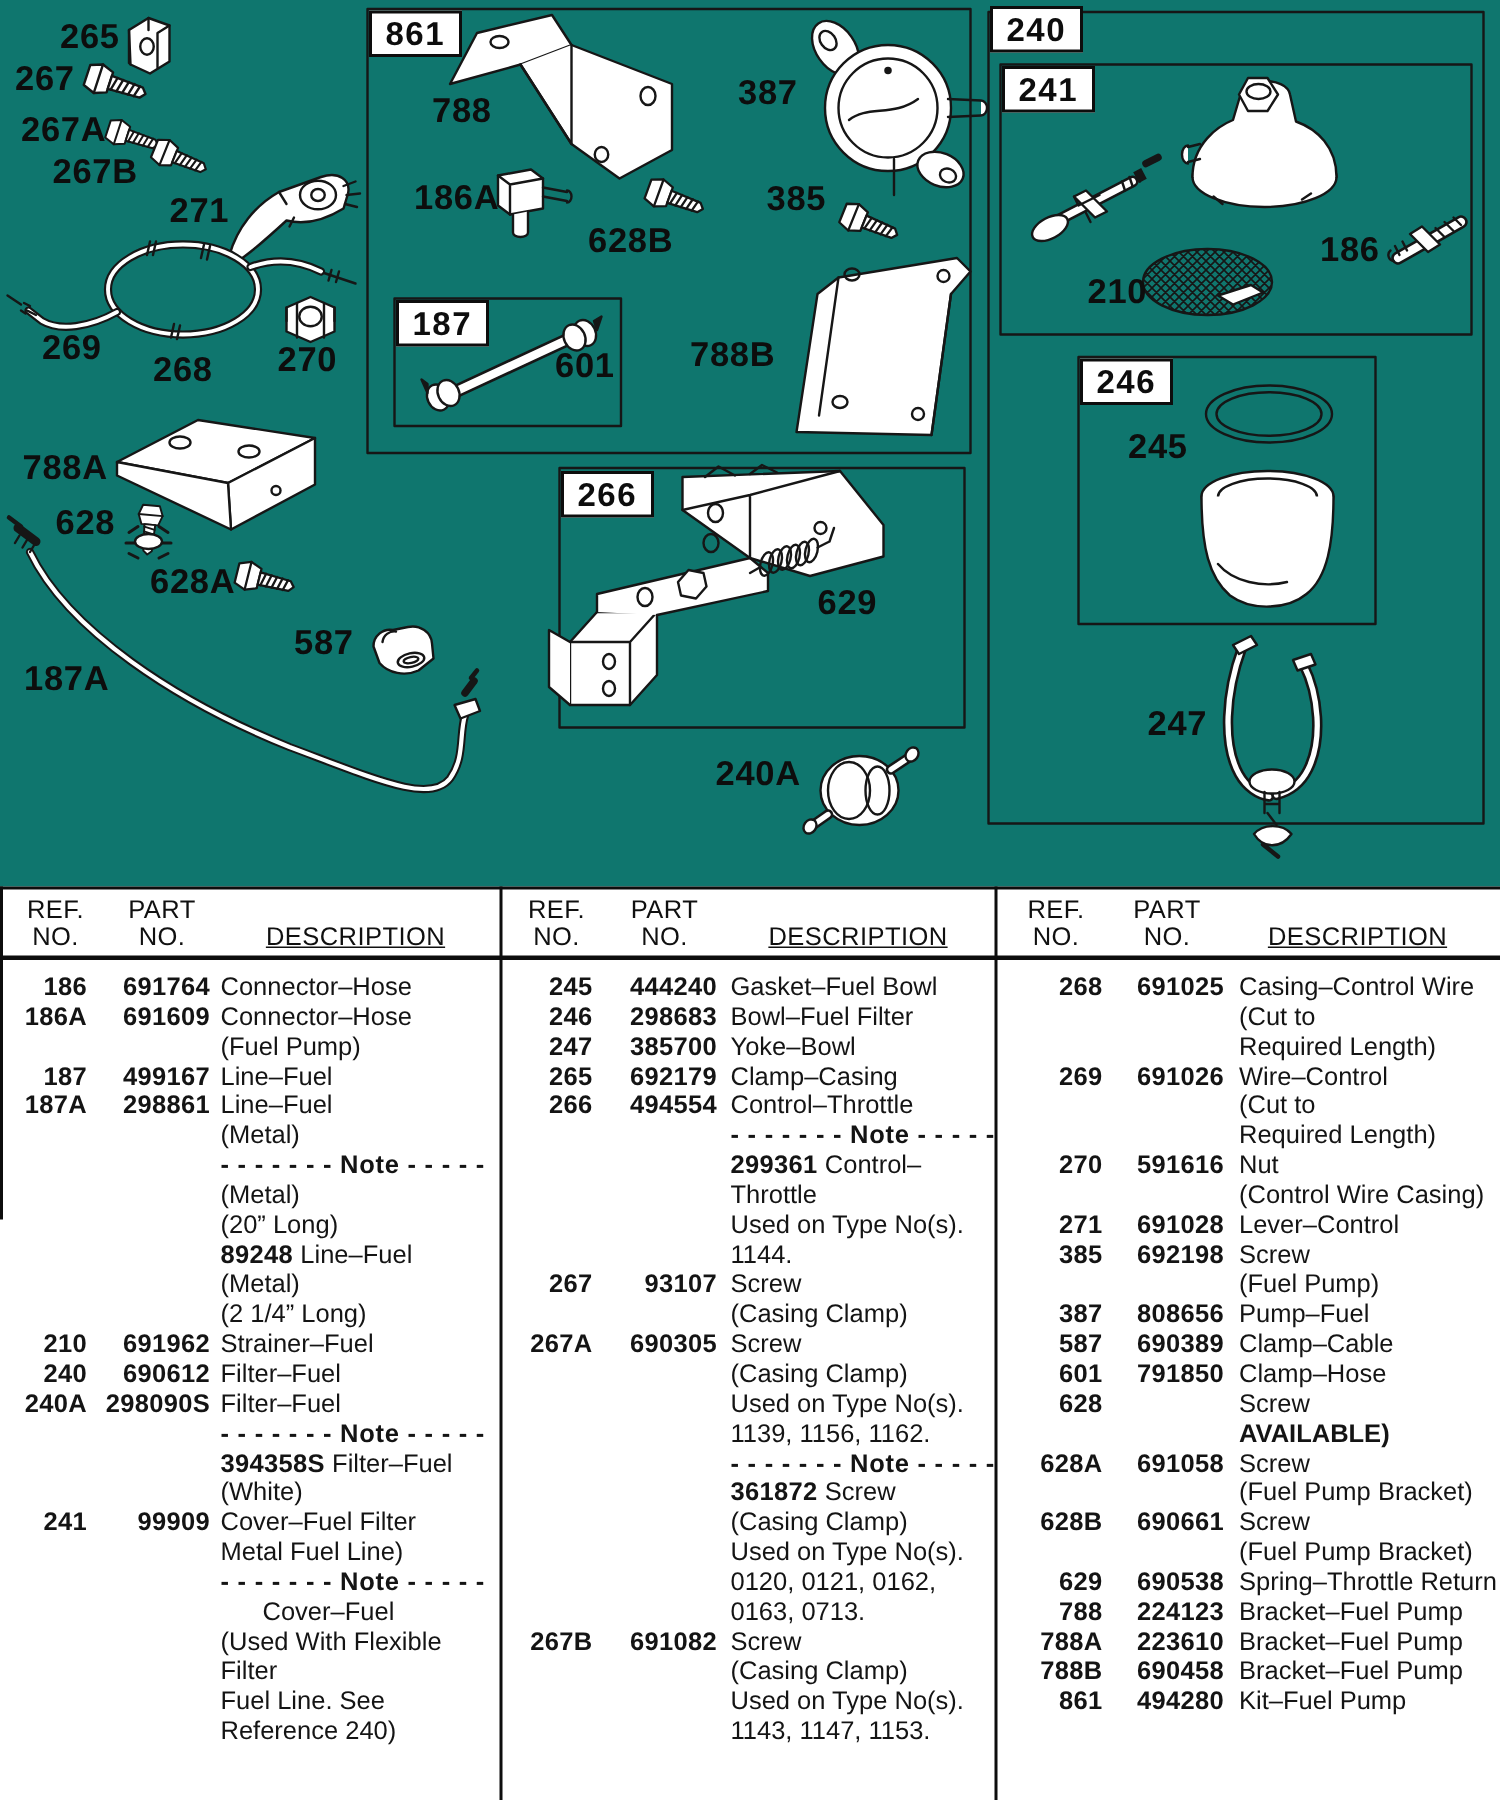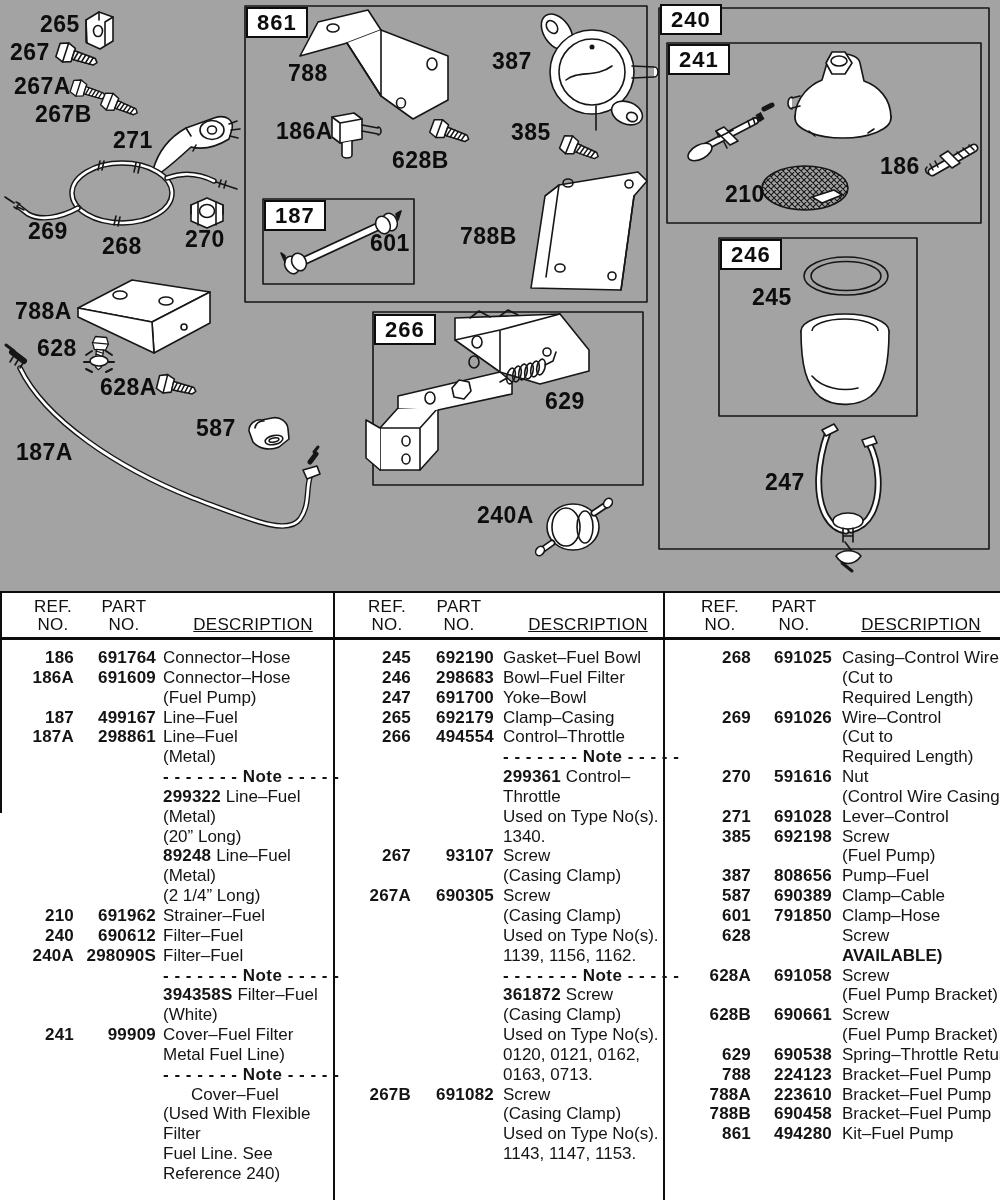--- a/index.html
+++ b/index.html
@@ -1,34 +1,34 @@
 <!DOCTYPE html>
 <html><head>
 <meta charset="utf-8">
 <style>
   * { margin:0; padding:0; box-sizing:border-box; }
   html,body { width:1000px; height:1200px; background:#fff; }
   body { font-family:"Liberation Sans", sans-serif; color:#141414; position:relative; overflow:hidden; }
-  .page { position:absolute; left:0; top:0; width:1000px; height:1200px; background:#a3a3a3; }
+  .page { position:absolute; left:0; top:0; width:1000px; height:1200px; background:#0f766e; }
   #diagram-svg { position:absolute; left:0; top:0; }
 
   
   .dlabel { position:absolute; font-weight:bold; font-size:23px; line-height:24px;
             color:#0d0d0d; white-space:nowrap; letter-spacing:0.5px; }
   .dlabel.boxed { border:2.5px solid #0d0d0d; background:#fff; font-size:22px;
                   line-height:27px; padding:0 9px; letter-spacing:1px; }
 
   
   .ptable { position:absolute; left:0; top:591px; width:1000px; height:609px; background:#fff; }
   .hline { position:absolute; left:0; width:1000px; background:#0d0d0d; }
   .hline.top { top:0; height:2px; }
   .hline.under { top:46px; height:3px; }
   .vline { position:absolute; top:0; width:2px; background:#0d0d0d; height:609px; }
   .vline.left-stub { height:222px; }
-  .tcol { position:absolute; top:0; height:609px;margin-left:16px; }
+  .tcol { position:absolute; top:0; height:609px; }
   .thead { position:absolute; top:7px; font-size:17px; line-height:18px; text-align:center;
            letter-spacing:0.3px; color:#101010; }
   .thead.desc { top:25px;text-decoration:underline; }
   .trows { position:absolute; top:57px; left:0; right:0; }
   .trow { display:grid; grid-template-columns: var(--refw) var(--partw) 1fr;
           height:19.85px; line-height:19.85px; font-size:17px; white-space:nowrap; }
   .tref, .tpart { text-align:right; font-weight:bold; letter-spacing:0.2px; }
   .tdesc { padding-left: var(--descpad); }
   .tdesc b { letter-spacing:0.2px; }
   .tdesc.bold { font-weight:bold; }
@@ -369,25 +369,20 @@
             <span class="tdesc">(Metal)</span>
           </div>
           <div class="trow">
             <span class="tref"></span>
             <span class="tpart"></span>
             <span class="tdesc note">- - - - - - - Note - - - - -</span>
           </div>
           <div class="trow">
             <span class="tref"></span>
             <span class="tpart"></span>
-            <span class="tdesc"><b>299322 </b>Line–Fuel</span>
-          </div>
-          <div class="trow">
-            <span class="tref"></span>
-            <span class="tpart"></span>
             <span class="tdesc">(Metal)</span>
           </div>
           <div class="trow">
             <span class="tref"></span>
             <span class="tpart"></span>
             <span class="tdesc">(20” Long)</span>
           </div>
           <div class="trow">
             <span class="tref"></span>
             <span class="tpart"></span>
@@ -475,31 +470,31 @@
           </div>
         </div>
       </div>
     <div class="tcol" style="left:334px; width:329px; --refw:61px; --partw:83px; --descpad:9px;">
         <div class="thead" style="left: 2px; width: 70px;">REF.<br>NO.</div>
         <div class="thead" style="left: 69px; width: 80px;">PART<br>NO.</div>
         <div class="thead desc" style="left: 158px; width: 160px;">DESCRIPTION</div>
         <div class="trows">
           <div class="trow">
             <span class="tref">245</span>
-            <span class="tpart">692190</span>
+            <span class="tpart">444240</span>
             <span class="tdesc">Gasket–Fuel Bowl</span>
           </div>
           <div class="trow">
             <span class="tref">246</span>
             <span class="tpart">298683</span>
             <span class="tdesc">Bowl–Fuel Filter</span>
           </div>
           <div class="trow">
             <span class="tref">247</span>
-            <span class="tpart">691700</span>
+            <span class="tpart">385700</span>
             <span class="tdesc">Yoke–Bowl</span>
           </div>
           <div class="trow">
             <span class="tref">265</span>
             <span class="tpart">692179</span>
             <span class="tdesc">Clamp–Casing</span>
           </div>
           <div class="trow">
             <span class="tref">266</span>
             <span class="tpart">494554</span>
@@ -521,21 +516,21 @@
             <span class="tdesc">Throttle</span>
           </div>
           <div class="trow">
             <span class="tref"></span>
             <span class="tpart"></span>
             <span class="tdesc">Used on Type No(s).</span>
           </div>
           <div class="trow">
             <span class="tref"></span>
             <span class="tpart"></span>
-            <span class="tdesc">1340.</span>
+            <span class="tdesc">1144.</span>
           </div>
           <div class="trow">
             <span class="tref">267</span>
             <span class="tpart">93107</span>
             <span class="tdesc">Screw</span>
           </div>
           <div class="trow">
             <span class="tref"></span>
             <span class="tpart"></span>
             <span class="tdesc">(Casing Clamp)</span>

